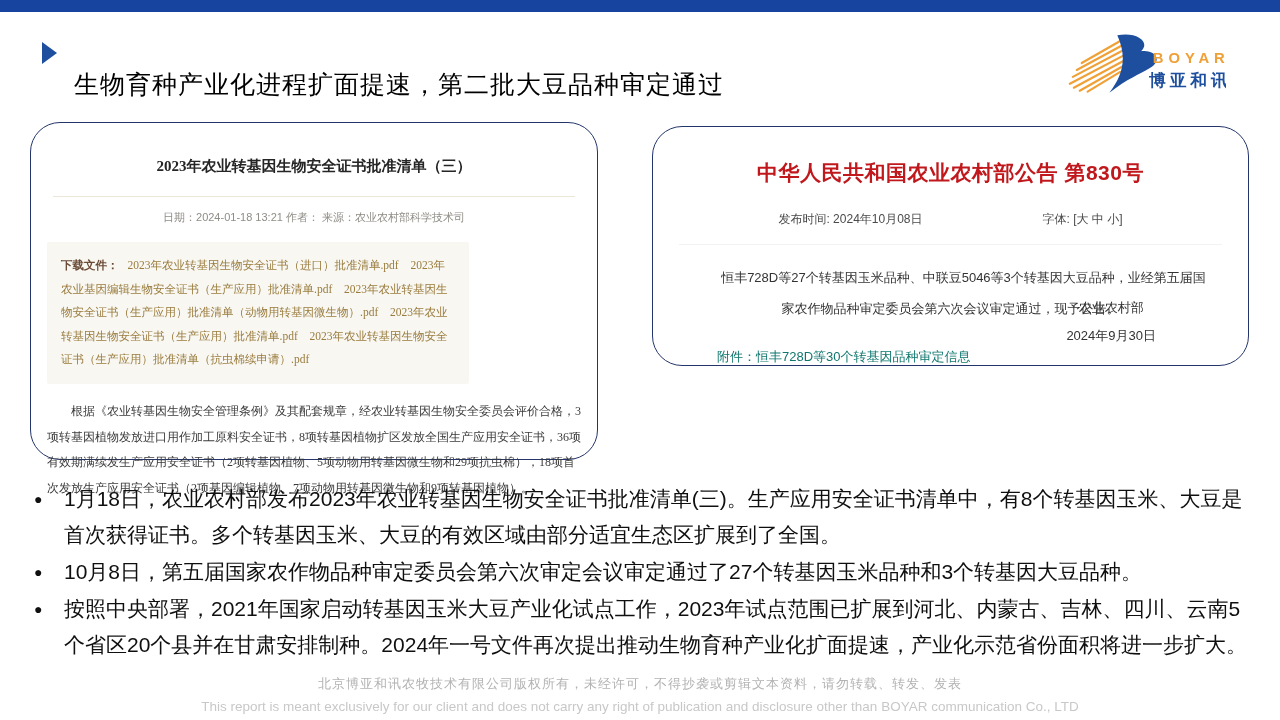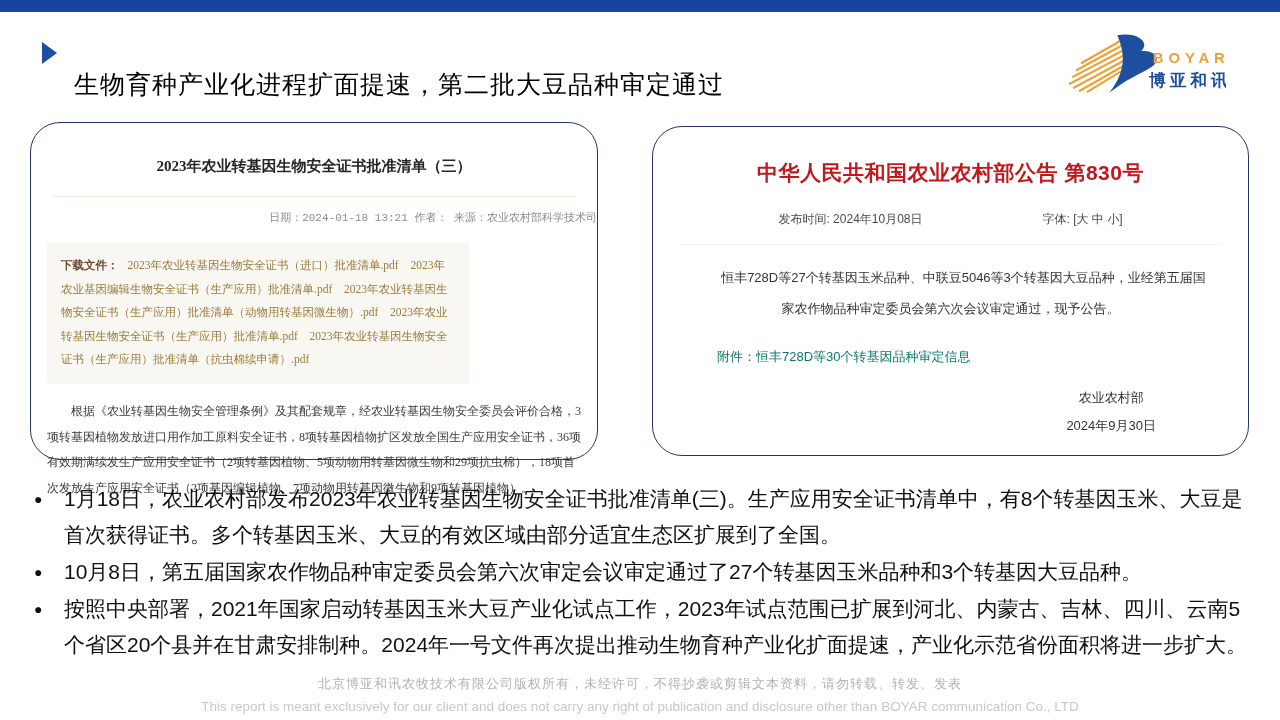--- a/index.html
+++ b/index.html
@@ -17,26 +17,26 @@
   .page-title { position:absolute; left:74px; top:36px; font-size:25px; font-weight:normal;
                 color:#000000; letter-spacing:1px;margin-top:32px; }
 
   
   .logo { position:absolute; left:1058px; top:32px; width:168px; height:66px; }
   .logo svg { width:100%; height:100%; }
 
   
   .doc-card { position:absolute; background:#fff; border:1.5px solid #24356b; border-radius:30px; }
   .doc-left  { left:30px;  top:122px; width:568px; height:338px; }
-  .doc-right { left:652px; top:126px; width:597px; height:330px; }
+  .doc-right { left:652px; top:126px; width:597px; height:240px; }
 
   .doc-left .doc-title { margin-top:34px; text-align:center; font-family:"Liberation Serif", serif;
                          font-weight:bold; font-size:15px; color:#252525; }
   .doc-left .doc-divider { margin:20px 22px 0; border-top:1px solid #ece6d8; }
-  .doc-left .doc-meta { margin-top:13px; text-align:right; font-family:Liberation Mono, monospace;
+  .doc-left .doc-meta { margin-top:13px; text-align:center; font-family:Liberation Sans, sans-serif;
                         font-size:11px; color:#8f8d86; }
   .download-box { margin:17px 0 0 16px; width:422px; background:#f8f7f2; padding:12px 14px;
                   font-family:"Liberation Serif", serif; font-size:11.5px; line-height:2.05;
                   border-radius:2px; }
   .download-label { font-weight:bold; color:#6a4a36; margin-right:6px; }
   .download-link { color:#9a7c3e; margin-right:9px; }
   .doc-left .doc-body { margin:15px 16px 0; font-family:"Liberation Serif", serif; font-size:12px;
                         line-height:2.15; color:#3a3a3a; text-indent:2em; }
 
   .doc-right .doc-title { margin-top:32px; text-align:center; font-weight:bold; font-size:21px;

